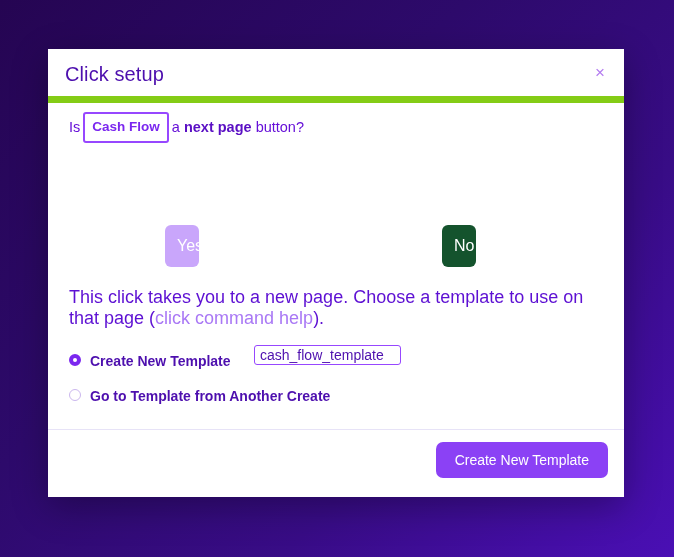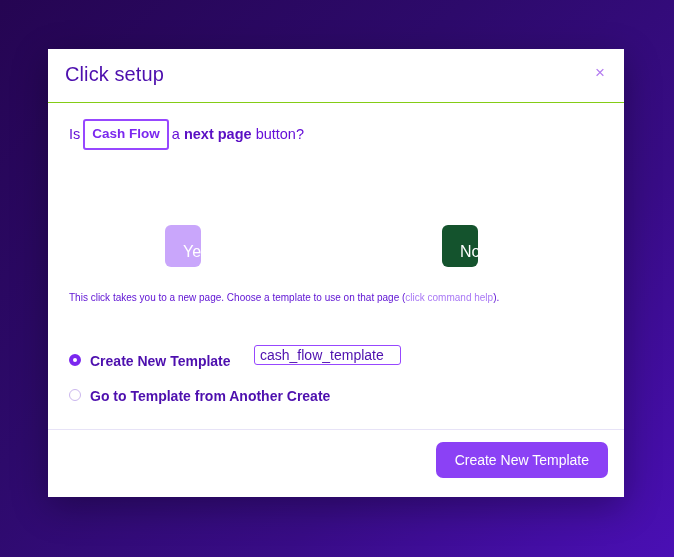--- a/index.html
+++ b/index.html
@@ -30,21 +30,21 @@
     height: 448px;
     background: #ffffff;
     box-shadow: 0 10px 34px rgba(0,0,0,0.30);
     overflow: hidden;
   }
 
   
   .modal-header {
     position: relative;
     height: 54px;
-    border-bottom: 1px solid #84cc16;
+    border-bottom: 7px solid #84cc16;
     box-sizing: border-box;
   }
   .modal-title {
     position: absolute;
     left: 17px;
     top: 14px;
     font-size: 20px;
     color: #4d0fae;
     letter-spacing: 0.1px;
     white-space: nowrap;
@@ -66,21 +66,21 @@
   
   .modal-body {
     position: relative;
     height: 326px;
     box-sizing: border-box;
   }
 
   .question-row {
     position: absolute;
     left: 21px;
-    top: 17px;
+    top: 10px;
     font-size: 14.5px;
     color: #6610d8;
     white-space: nowrap;
     line-height: 22px;
   }
   .question-row .plain { color: #6610d8; }
   .question-row .strong { font-weight: bold; color: #5a0fc4; }
 
   .chip {
     display: inline-block;
@@ -107,37 +107,37 @@
   .yn-btn {
     position: absolute;
     width: 34px;
     height: 42px;
     border: none;
     border-radius: 6px;
     font-size: 16px;
     color: #ffffff;
     font-family: "Liberation Sans", sans-serif;
     cursor: pointer;
-    padding: 18px;
+    padding: 12px;
   }
   .yn-yes {
     left: 117px;
     background: #c9a6fb;
   }
   .yn-no {
     left: 394px;
     background: #14532d;
   }
 
   .info-text {
     position: absolute;
     left: 21px;
     top: 184px;
     width: 520px;
-    font-size: 10px;
+    font-size: 18px;
     color: #5d10d3;
     line-height: 21px;
   }
   .info-text .link {
     color: #a978f5;
     cursor: pointer;
   }
 
   .option-row {
     position: absolute;

